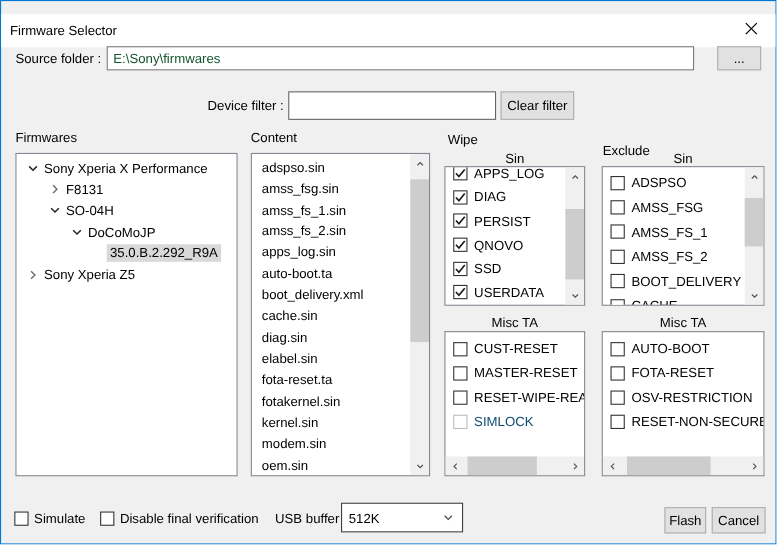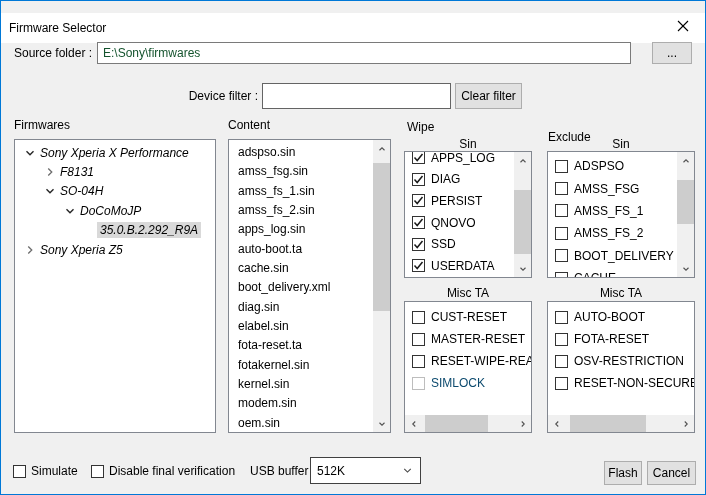--- a/index.html
+++ b/index.html
@@ -48,21 +48,21 @@
   .content-box     { left:227px; top:138px; width:163px; height:294px; padding-top:3px; }
   .wipe-sin-box    { left:403px; top:150px; width:128px; height:127px;text-align:right; }
   .exclude-sin-box { left:546px; top:150px; width:148px; height:127px; padding-top:3px; }
   .wipe-misc-box   { left:403px; top:300px; width:128px; height:132px; padding-top:4px; }
   .exclude-misc-box{ left:546px; top:300px; width:148px; height:132px; padding-top:4px; }
 
   
   .tree-row { display:flex; align-items:center; height:19.4px; }
   .tree-chevron { width:15px; height:15px; flex-shrink:0;
                   display:flex; align-items:center; justify-content:center; }
-  .tree-label { padding:1px 3px; white-space:nowrap;font-style:italic; }
+  .tree-label { padding:1px 3px; white-space:nowrap; }
   .tree-label.selected { background:#d9d9d9; }
 
   
   .list-row { height:19.35px; line-height:19.35px; padding-left:9px; white-space:nowrap; }
 
   
   .check-row { display:flex; align-items:center; gap:6px; padding-left:7px; white-space:nowrap; }
   .wipe-sin-box .check-row { height:21.6px; }
   .wipe-sin-box .check-row:first-child { margin-top:-5px; }
   .exclude-sin-box .check-row { height:22.4px; }
@@ -185,22 +185,22 @@
       </div>
     </div>
 
   <div class="panel content-box">
     <div class="list-row">adspso.sin</div>
       <div class="list-row">amss_fsg.sin</div>
       <div class="list-row">amss_fs_1.sin</div>
       <div class="list-row">amss_fs_2.sin</div>
       <div class="list-row">apps_log.sin</div>
       <div class="list-row">auto-boot.ta</div>
+      <div class="list-row">boot_delivery.xml</div>
       <div class="list-row">cache.sin</div>
-      <div class="list-row">boot_delivery.xml</div>
       <div class="list-row">diag.sin</div>
       <div class="list-row">elabel.sin</div>
       <div class="list-row">fota-reset.ta</div>
       <div class="list-row">fotakernel.sin</div>
       <div class="list-row">kernel.sin</div>
       <div class="list-row">modem.sin</div>
       <div class="list-row">oem.sin</div>
       <div class="vscroll">
       <div class="sb-btn sb-up">
           <svg viewBox="0 0 16 16" width="10" height="10">

